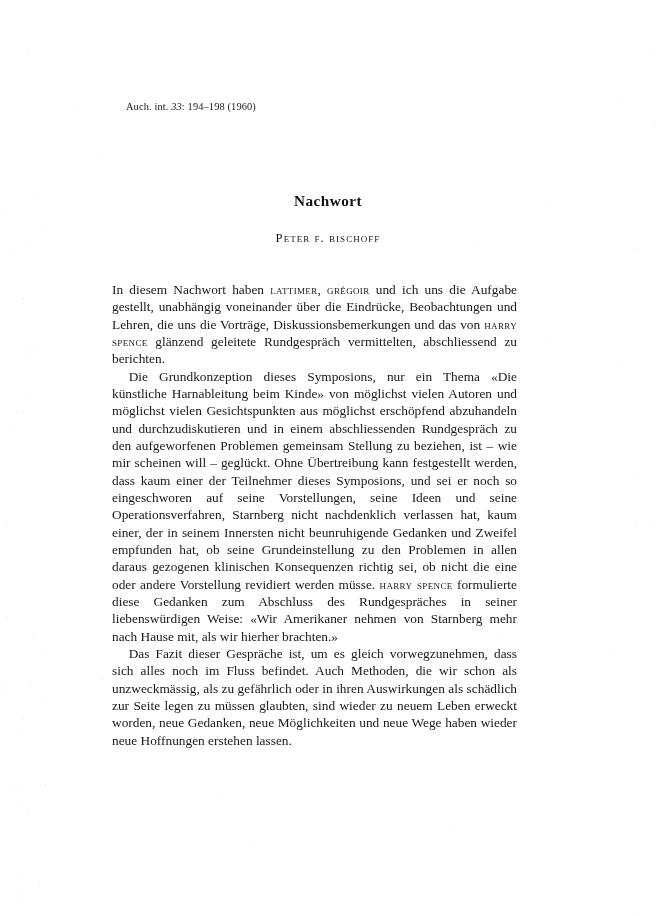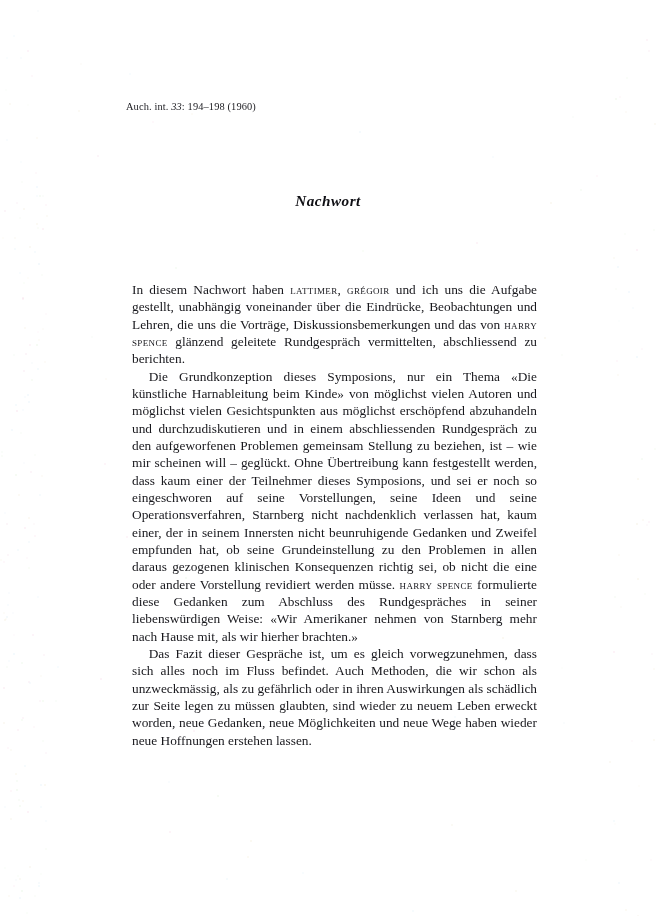--- a/index.html
+++ b/index.html
@@ -59,36 +59,35 @@
     left: 126px;
     top: 192px;
     width: 404px;
     text-align: center;
   }
   .article-title {
     font-size: 15.2px;
     font-weight: bold;
     letter-spacing: .5px;
     color: #101015;
-    font-style: italic;
   }
   .author {
     margin-top: 21px;
     font-size: 12.6px;
     font-variant: small-caps;
     text-transform: lowercase;
     letter-spacing: 1.05px;
     color: #15151a;
   }
   .author::first-letter { text-transform: uppercase; }
 
   
   .body-text {
     position: absolute;
-    left: 132px;
+    left: 112px;
     top: 281px;
     width: 405px;
     font-size: 13.35px;
     line-height: 17.33px;
     text-align: justify;
     text-justify: inter-word;
     color: #17171c;
     hyphens: manual;
   }
   .body-text p {
@@ -360,20 +359,21 @@
 
   <div class="running-head">
     <span>Auch. int.</span>
     <span class="vol">33</span><span>:</span>
     <span>194–198</span>
     <span>(1960)</span>
   </div>
 
   <div class="title-block">
     <div class="article-title">Nachwort</div>
+    <div class="author">Peter F. Bischoff</div>
   </div>
 
   <div class="body-text" id="article-body">
       <p id="para-1">In diesem Nachwort haben <span class="sc">Lattimer</span>, <span class="sc">Grégoir</span> und ich uns die Aufgabe gestellt, unabhängig voneinander über die Eindrücke, Beobachtungen und Lehren, die uns die Vorträge, Diskussionsbemerkungen und das von <span class="sc">Harry Spence</span> glänzend geleitete Rundgespräch vermittelten, abschliessend zu berichten.</p>
       <p id="para-2">Die Grundkonzeption dieses Symposions, nur ein Thema «Die künstliche Harnableitung beim Kinde» von möglichst vielen Autoren und möglichst vielen Gesichtspunkten aus möglichst erschöpfend abzuhandeln und durchzudiskutieren und in einem abschliessenden Rundgespräch zu den aufgeworfenen Problemen gemeinsam Stellung zu beziehen, ist – wie mir scheinen will – geglückt. Ohne Übertreibung kann festgestellt werden, dass kaum einer der Teilnehmer dieses Symposions, und sei er noch so eingeschworen auf seine Vorstellungen, seine Ideen und seine Operationsverfahren, Starnberg nicht nachdenklich verlassen hat, kaum einer, der in seinem Innersten nicht beunruhigende Gedanken und Zweifel empfunden hat, ob seine Grundeinstellung zu den Problemen in allen daraus gezogenen klinischen Konsequenzen richtig sei, ob nicht die eine oder andere Vorstellung revidiert werden müsse. <span class="sc">Harry Spence</span> formulierte diese Gedanken zum Abschluss des Rundgespräches in seiner liebenswürdigen Weise: «Wir Amerikaner nehmen von Starnberg mehr nach Hause mit, als wir hierher brachten.»</p>
       <p id="para-3">Das Fazit dieser Gespräche ist, um es gleich vorwegzunehmen, dass sich alles noch im Fluss befindet. Auch Methoden, die wir schon als unzweckmässig, als zu gefährlich oder in ihren Auswirkungen als schädlich zur Seite legen zu müssen glaubten, sind wieder zu neuem Leben erweckt worden, neue Gedanken, neue Möglichkeiten und neue Wege haben wieder neue Hoffnungen erstehen lassen.</p>
     </div>
 
 </div>
 

